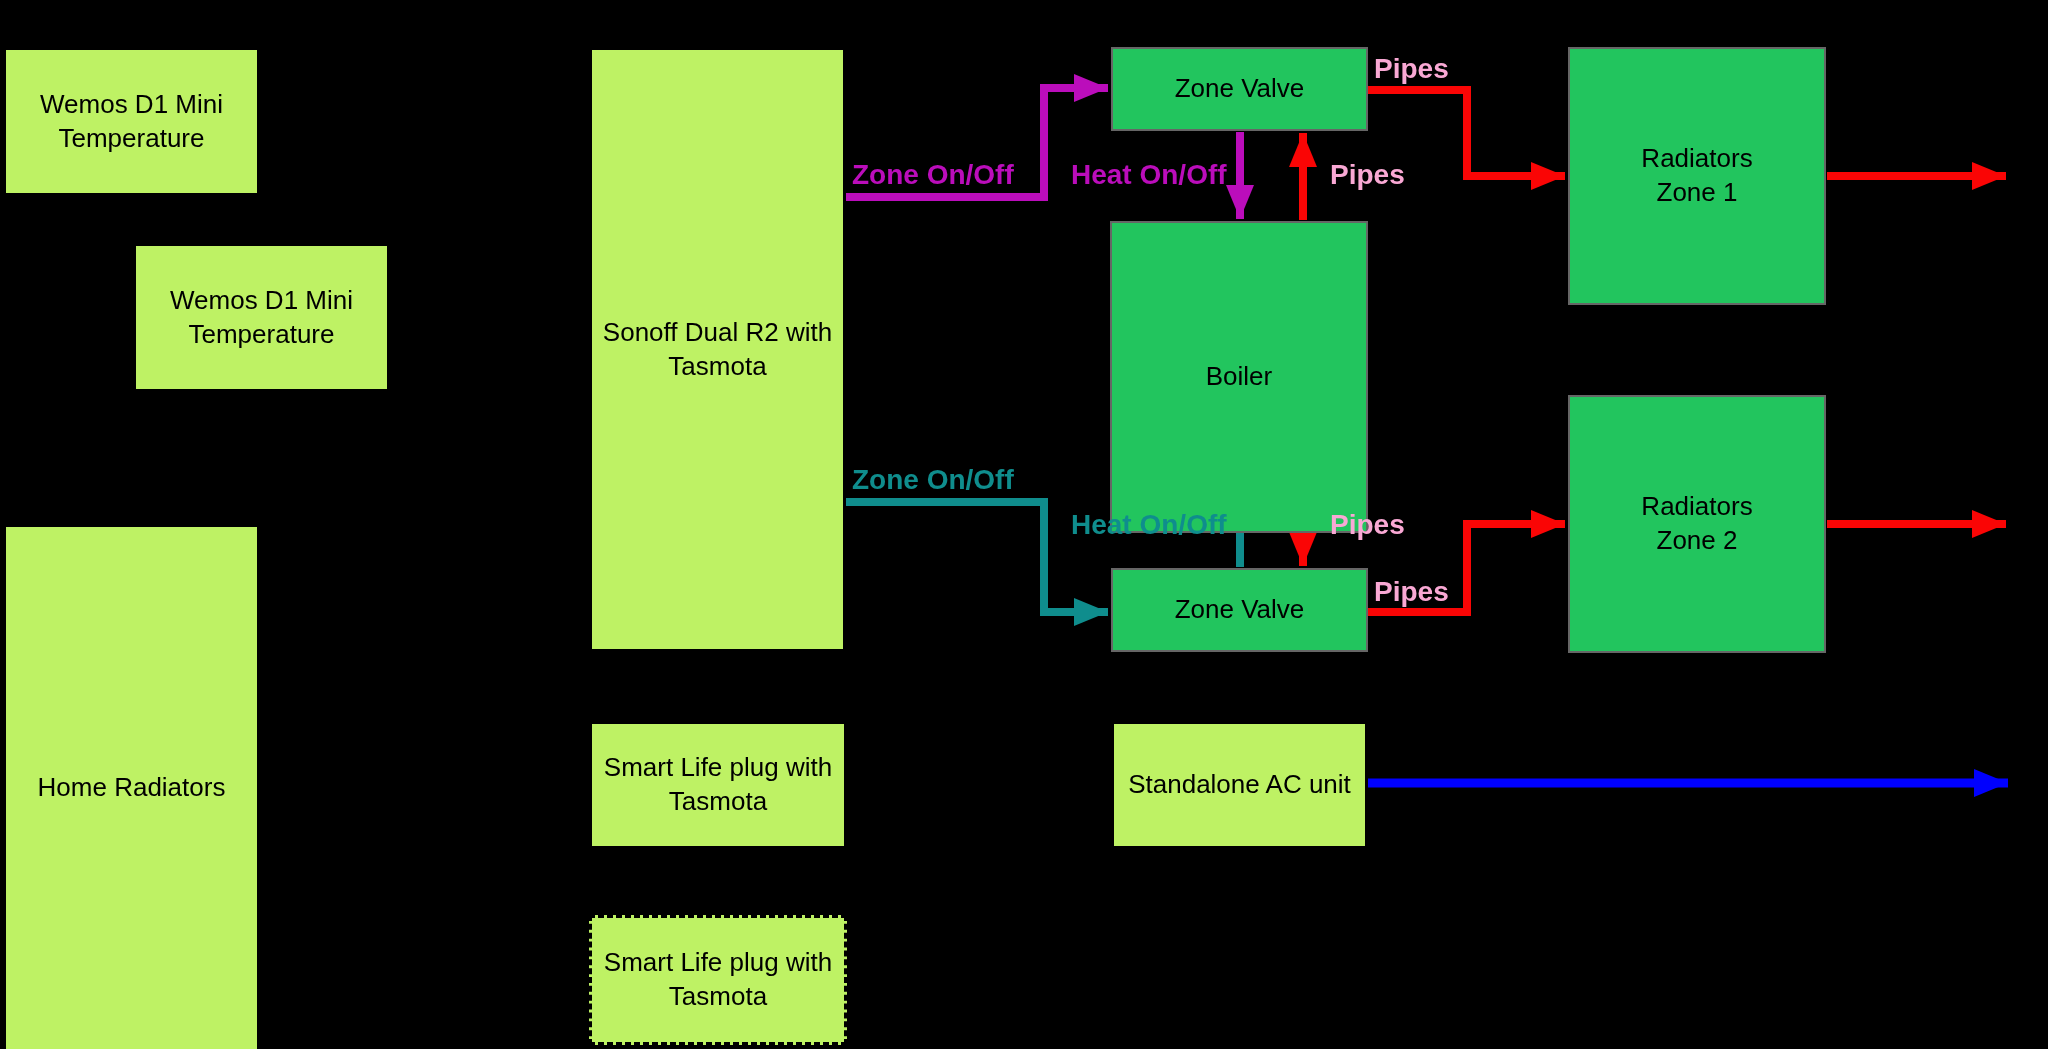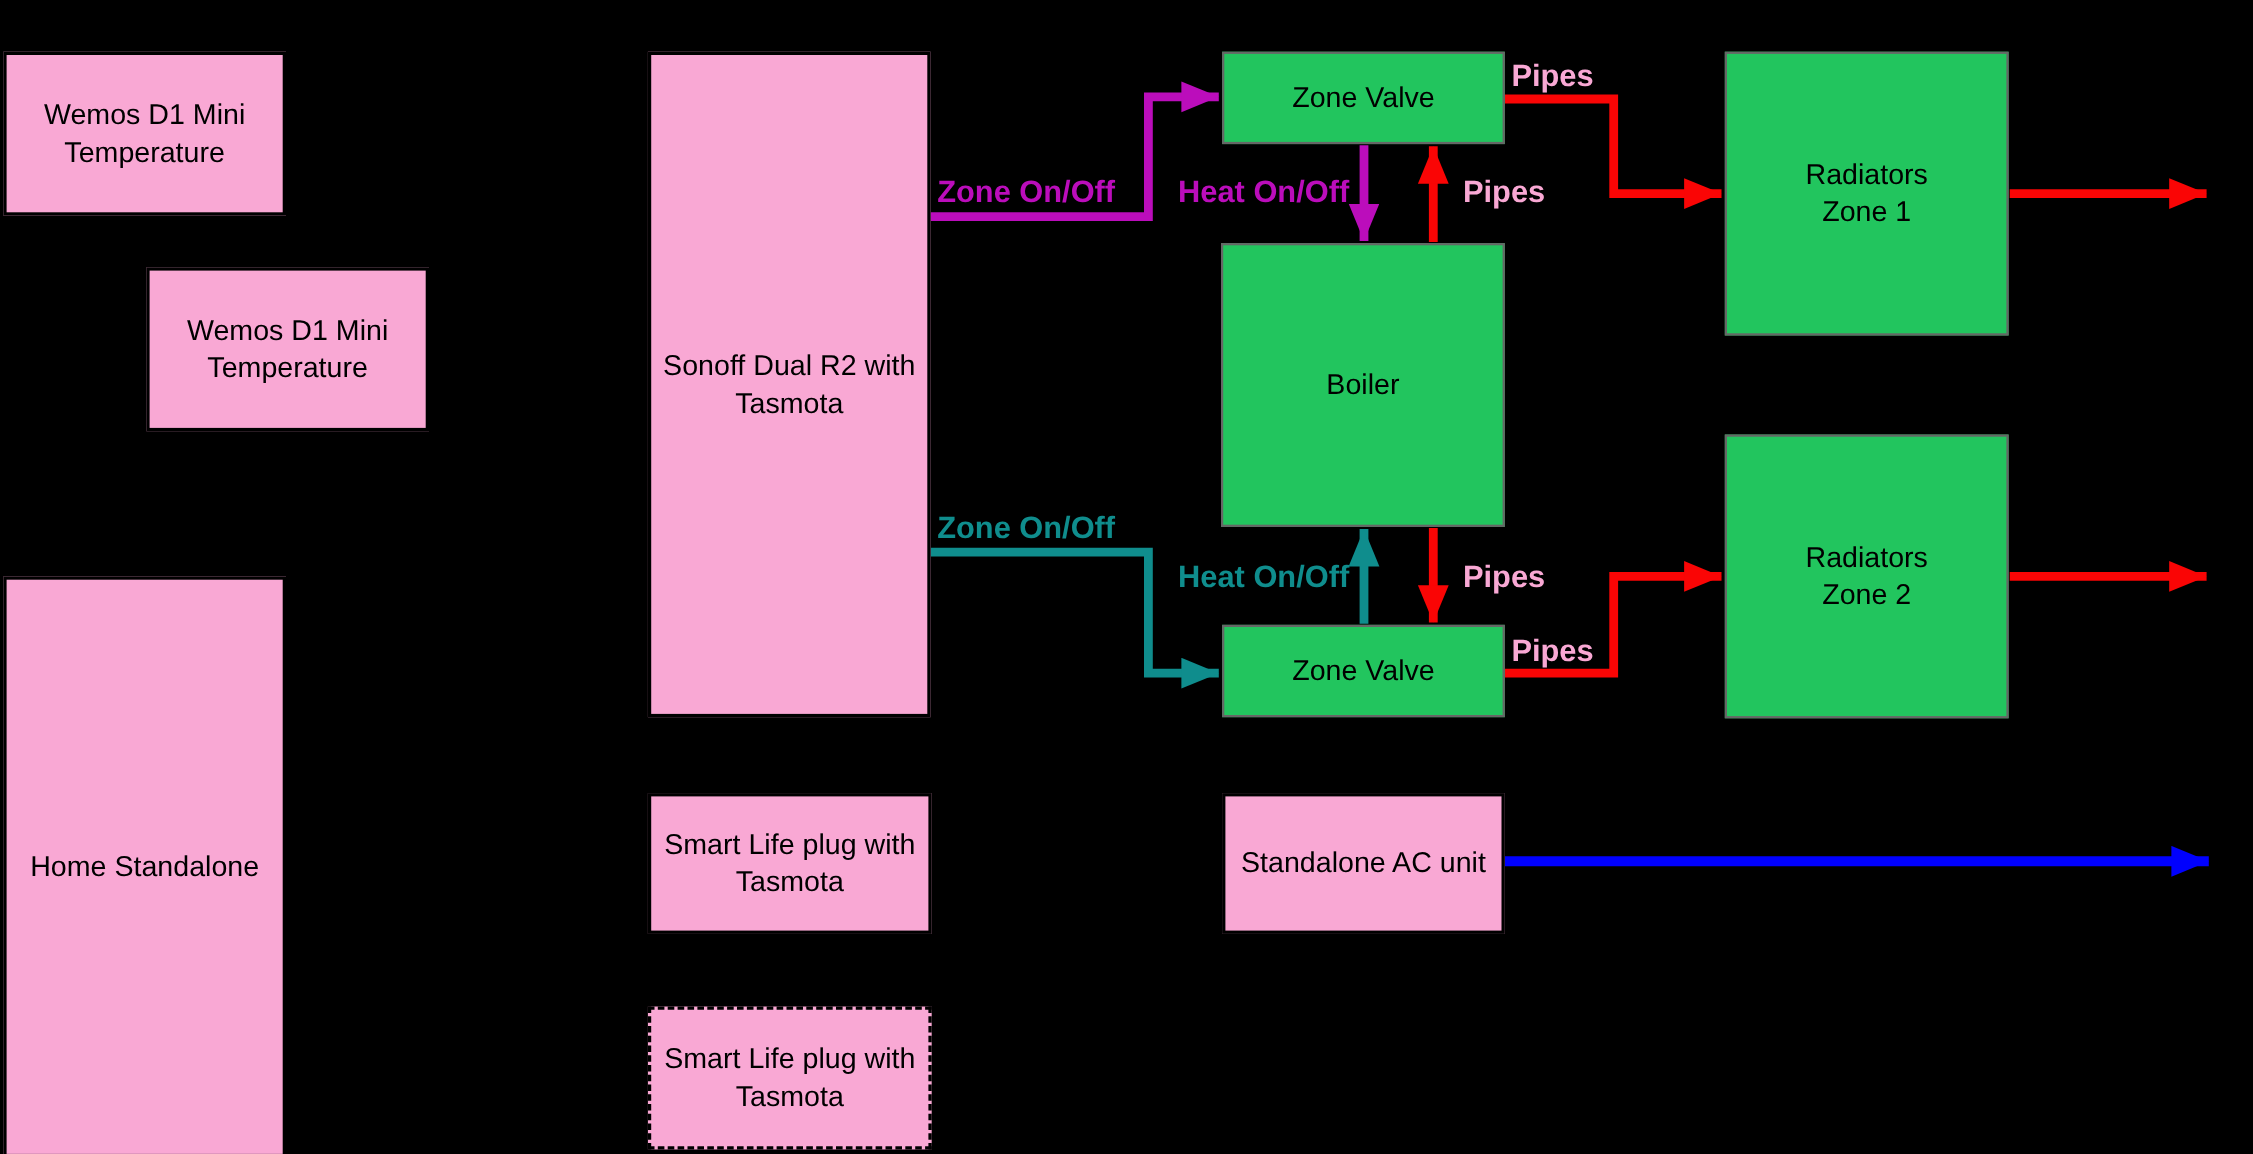--- a/index.html
+++ b/index.html
@@ -19,21 +19,21 @@
     position: absolute;
     left: 0;
     top: 0;
     width: 2048px;
     height: 1049px;
     pointer-events: none;
   }
   .node {
     position: absolute;
     box-sizing: border-box;
-    background: #f9a8d4;
+    background: #bef264;
     border: 3px solid #000000;
     color: #000000;
     display: flex;
     align-items: center;
     justify-content: center;
     text-align: center;
     font-size: 26px;
     line-height: 1.3;
     white-space: pre-line;
   }
@@ -103,33 +103,33 @@
     <span>Wemos D1 Mini
 Temperature</span>
   </div>
 
   <div class="node" style="left:133px; top:243px; width:257px; height:149px;">
     <span>Wemos D1 Mini
 Temperature</span>
   </div>
 
   <div class="node" style="left:3px; top:524px; width:257px; height:528px;">
-    <span>Home Standalone</span>
+    <span>Home Radiators</span>
   </div>
 
   <div class="node" style="left:589px; top:47px; width:257px; height:605px;">
     <span>Sonoff Dual R2 with
 Tasmota</span>
   </div>
 
   <div class="node gray" style="left:1111px; top:47px; width:257px; height:84px;">
     <span>Zone Valve</span>
   </div>
 
-  <div class="node gray" style="left:1110px; top:221px; width:258px; height:258px;">
+  <div class="node gray" style="left:1110px; top:221px; width:258px; height:312px;">
     <span>Boiler</span>
   </div>
 
   <div class="node gray" style="left:1111px; top:568px; width:257px; height:84px;">
     <span>Zone Valve</span>
   </div>
 
   <div class="node gray" style="left:1568px; top:47px; width:258px; height:258px;">
     <span>Radiators
 Zone 1</span>

